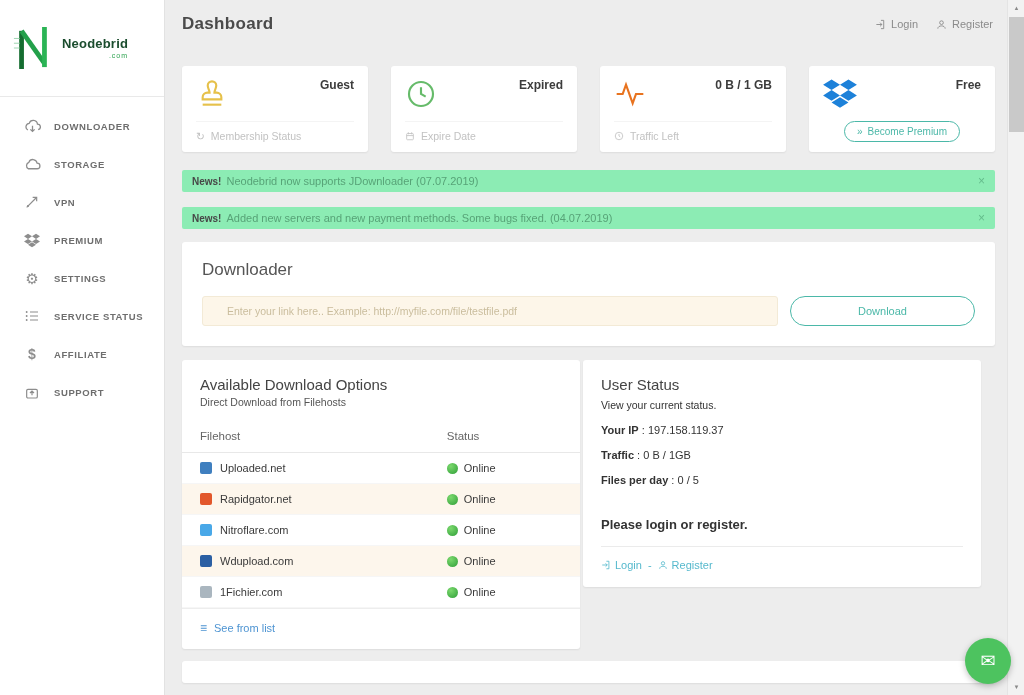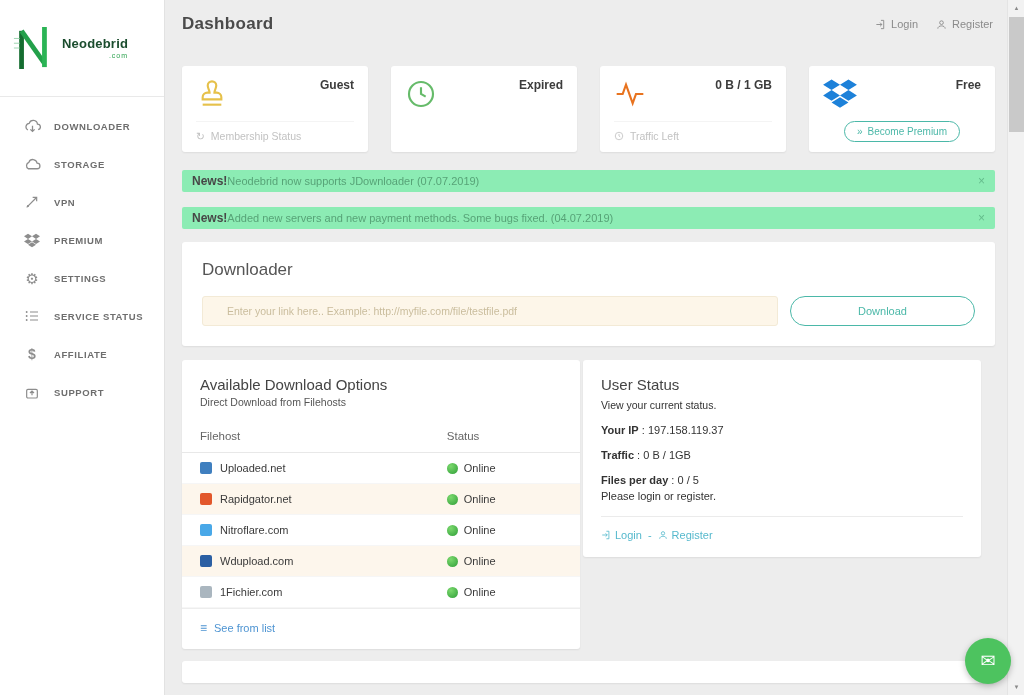--- a/index.html
+++ b/index.html
@@ -31,21 +31,21 @@
   .stat-card{flex:1;background:#fff;border-radius:3px;box-shadow:0 1px 2px rgba(0,0,0,.07);padding:12px 14px 10px;height:86px;display:flex;flex-direction:column;}
   .stat-top{display:flex;justify-content:space-between;align-items:flex-start;flex:1;}
   .stat-value{font-size:12px;font-weight:bold;color:#3c3c3c;}
   .stat-bottom{border-top:1px solid #f4f4f4;padding-top:8px;display:flex;align-items:center;gap:6px;font-size:10.5px;color:#c2c2c2;}
   .c-yellow{color:#e6c14b;} .c-green{color:#66bb6a;} .c-orange{color:#e8731f;} .c-blue{color:#1d81d9;}
   .premium-btn-wrap{display:flex;justify-content:center;padding-top:4px;}
   .pill-btn{border:1px solid #4bb8a8;color:#4bb8a8;background:#fff;border-radius:13px;font-size:10px;padding:4px 12px;cursor:pointer;display:inline-flex;align-items:center;gap:5px;font-family:"Liberation Sans",sans-serif;}
 
   
   .news{background:#8cecb4;border-radius:2px;height:22px;display:flex;align-items:center;justify-content:space-between;padding:0 10px;font-size:11px;color:#57a377;}
-  .news b{color:#474747;font-size:12px;}
+  .news b{color:#474747;margin-right:5px;font-size:10px;}
   .news-close{color:#64bd8c;cursor:pointer;font-size:12px;line-height:1;}
   .news1{margin-top:18px;} .news2{margin-top:15px;}
 
   
   .panel{background:#fff;border-radius:3px;box-shadow:0 1px 2px rgba(0,0,0,.07);}
   .dl-panel{margin-top:13px;padding:18px 20px 20px;}
   .panel-title{font-size:17px;font-weight:400;color:#555;}
   .dl-row{display:flex;margin-top:16px;gap:12px;}
   .link-input{flex:1;height:30px;background:#fdf6e9;border:1px solid #f3ead6;border-radius:3px;padding:0 24px;font-size:10.5px;color:#7a6f55;outline:none;font-family:"Liberation Sans",sans-serif;}
   .link-input::placeholder{color:#cabd9d;}
@@ -64,21 +64,21 @@
   .dl-table td{padding:9px 18px;color:#3a3a3a;border-bottom:1px solid #f6f6f6;}
   .dl-table tbody tr:nth-child(even){background:#fdf6ec;}
   .fav{display:inline-block;width:12px;height:12px;border-radius:2px;vertical-align:-2px;margin-right:8px;}
   .dot{display:inline-block;width:11px;height:11px;border-radius:50%;background:radial-gradient(circle at 35% 30%, #7bd96d, #2f9e38);vertical-align:-2px;margin-right:6px;}
   .see-all{border-top:1px solid #ededed;margin-top:0;padding:12px 18px 0;display:flex;align-items:center;gap:7px;font-size:11px;color:#4e94d2;cursor:pointer;}
   .see-all .li-ic{color:#4e94d2;font-size:12px;}
 
   .field{font-size:11px;color:#333;margin-top:13px;}
   .field b{font-weight:bold;}
   .us-sub{font-size:10.5px;color:#333;margin-top:6px;}
-  .us-note{font-size:11px;color:#333;margin-top:4px;}
+  .us-note{font-size:13px;color:#333;margin-top:31px;font-weight:bold;}
   .us-hr{border:none;border-top:1px solid #ebebeb;margin:14px 0 12px;}
   .us-links{display:flex;align-items:center;gap:6px;font-size:11px;color:#56b9cd;}
   .ulink{display:flex;align-items:center;gap:4px;cursor:pointer;color:#56b9cd;}
 
   
   .sliver{margin-top:12px;height:22px;}
   .chat-btn{position:absolute;right:13px;bottom:11px;width:46px;height:46px;border-radius:50%;background:#4dc35f;box-shadow:0 2px 6px rgba(0,0,0,.25);display:flex;align-items:center;justify-content:center;color:#fff;font-size:18px;cursor:pointer;z-index:6;}
 
   .scrollbar{position:absolute;right:0;top:0;width:17px;height:695px;background:#f2f2f2;border-left:1px solid #e4e4e4;z-index:5;}
   .sb-arrow{width:17px;height:16px;display:flex;align-items:center;justify-content:center;font-size:6px;color:#8a8a8a;cursor:pointer;}
@@ -233,20 +233,29 @@
       <div class="stat-card">
         <div class="stat-top">
           <span class="c-green">
             <svg width="32" height="32" viewBox="0 0 24 24" fill="none" stroke="currentColor" stroke-width="1.6">
                 <circle cx="12" cy="12" r="9"></circle>
                 <path d="M12 7v5l3.5 2"></path>
               </svg>
           </span>
           <span class="stat-value">Expired</span>
         </div>
+        <div class="stat-bottom">
+          <span>
+            <svg width="10" height="10" viewBox="0 0 24 24" fill="none" stroke="currentColor" stroke-width="2">
+                <rect x="4" y="6" width="16" height="15" rx="2"></rect>
+                <path d="M4 11h16M8 3v5M16 3v5"></path>
+              </svg>
+          </span>
+          <span>Expire Date</span>
+        </div>
       </div>
 
       <div class="stat-card">
         <div class="stat-top">
           <span class="c-orange">
             <svg width="32" height="32" viewBox="0 0 24 24" fill="none" stroke="currentColor" stroke-width="1.6">
                 <path d="M2 12h4.5L9 5l5 14 2.5-7H22"></path>
               </svg>
           </span>
           <span class="stat-value">0 B / 1 GB</span>

